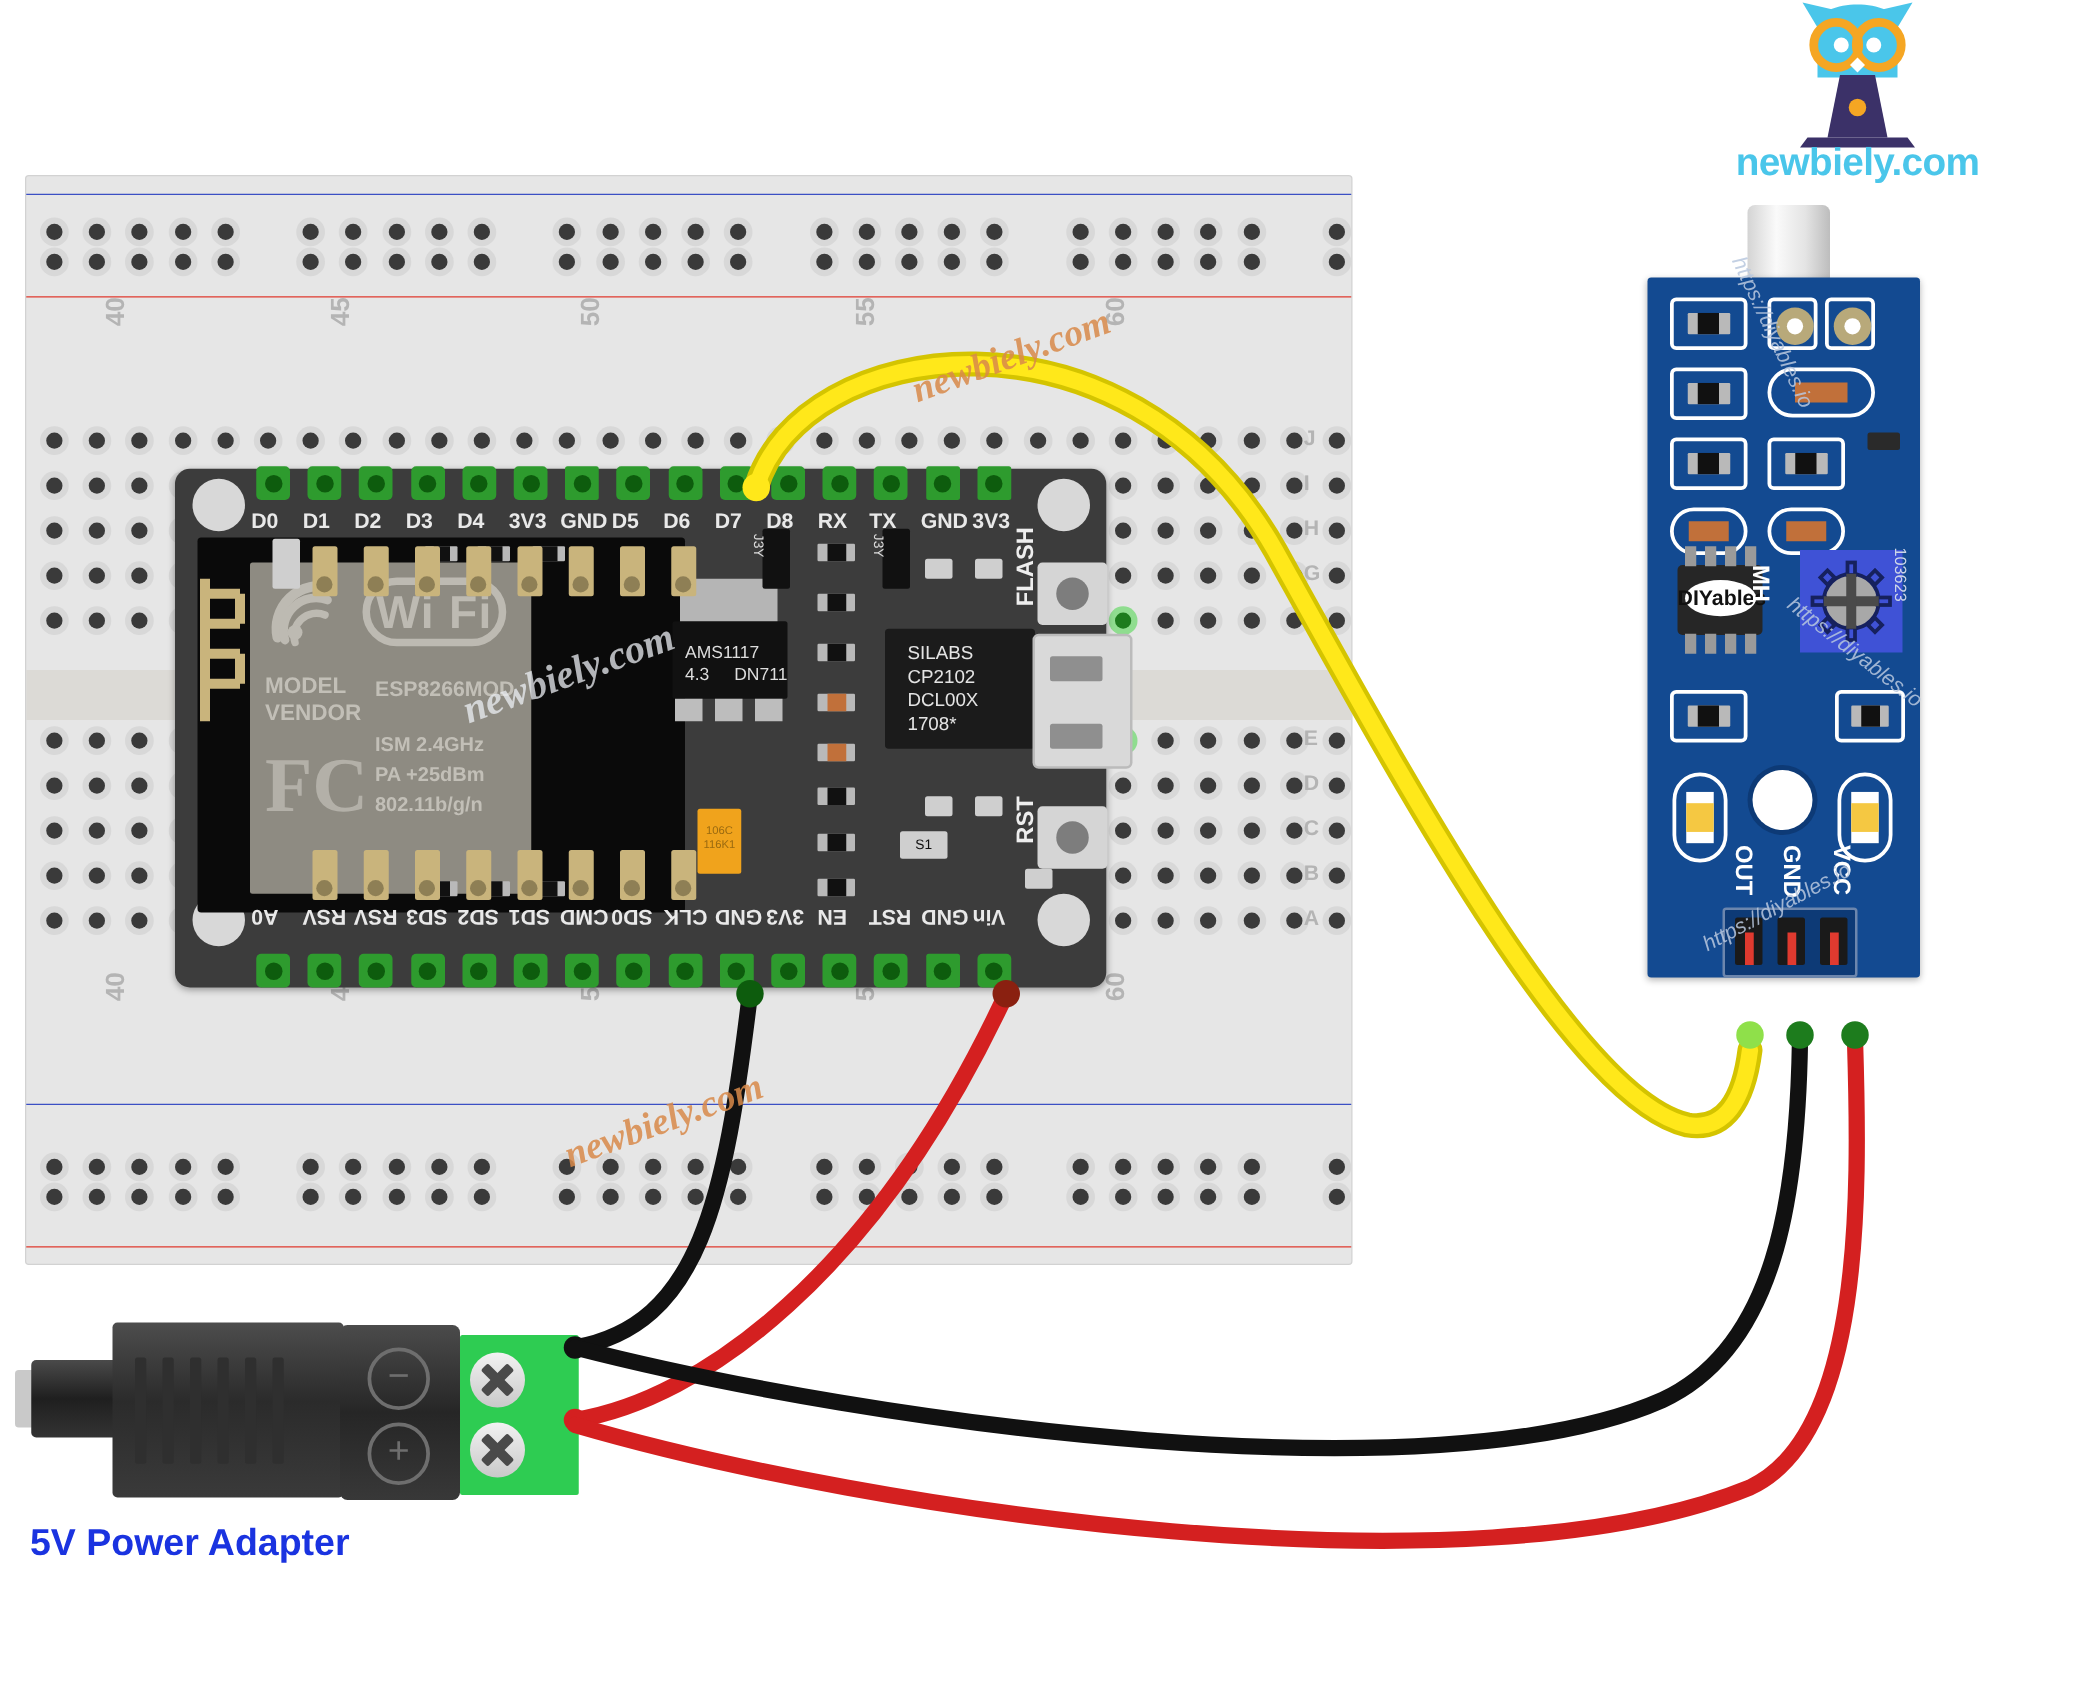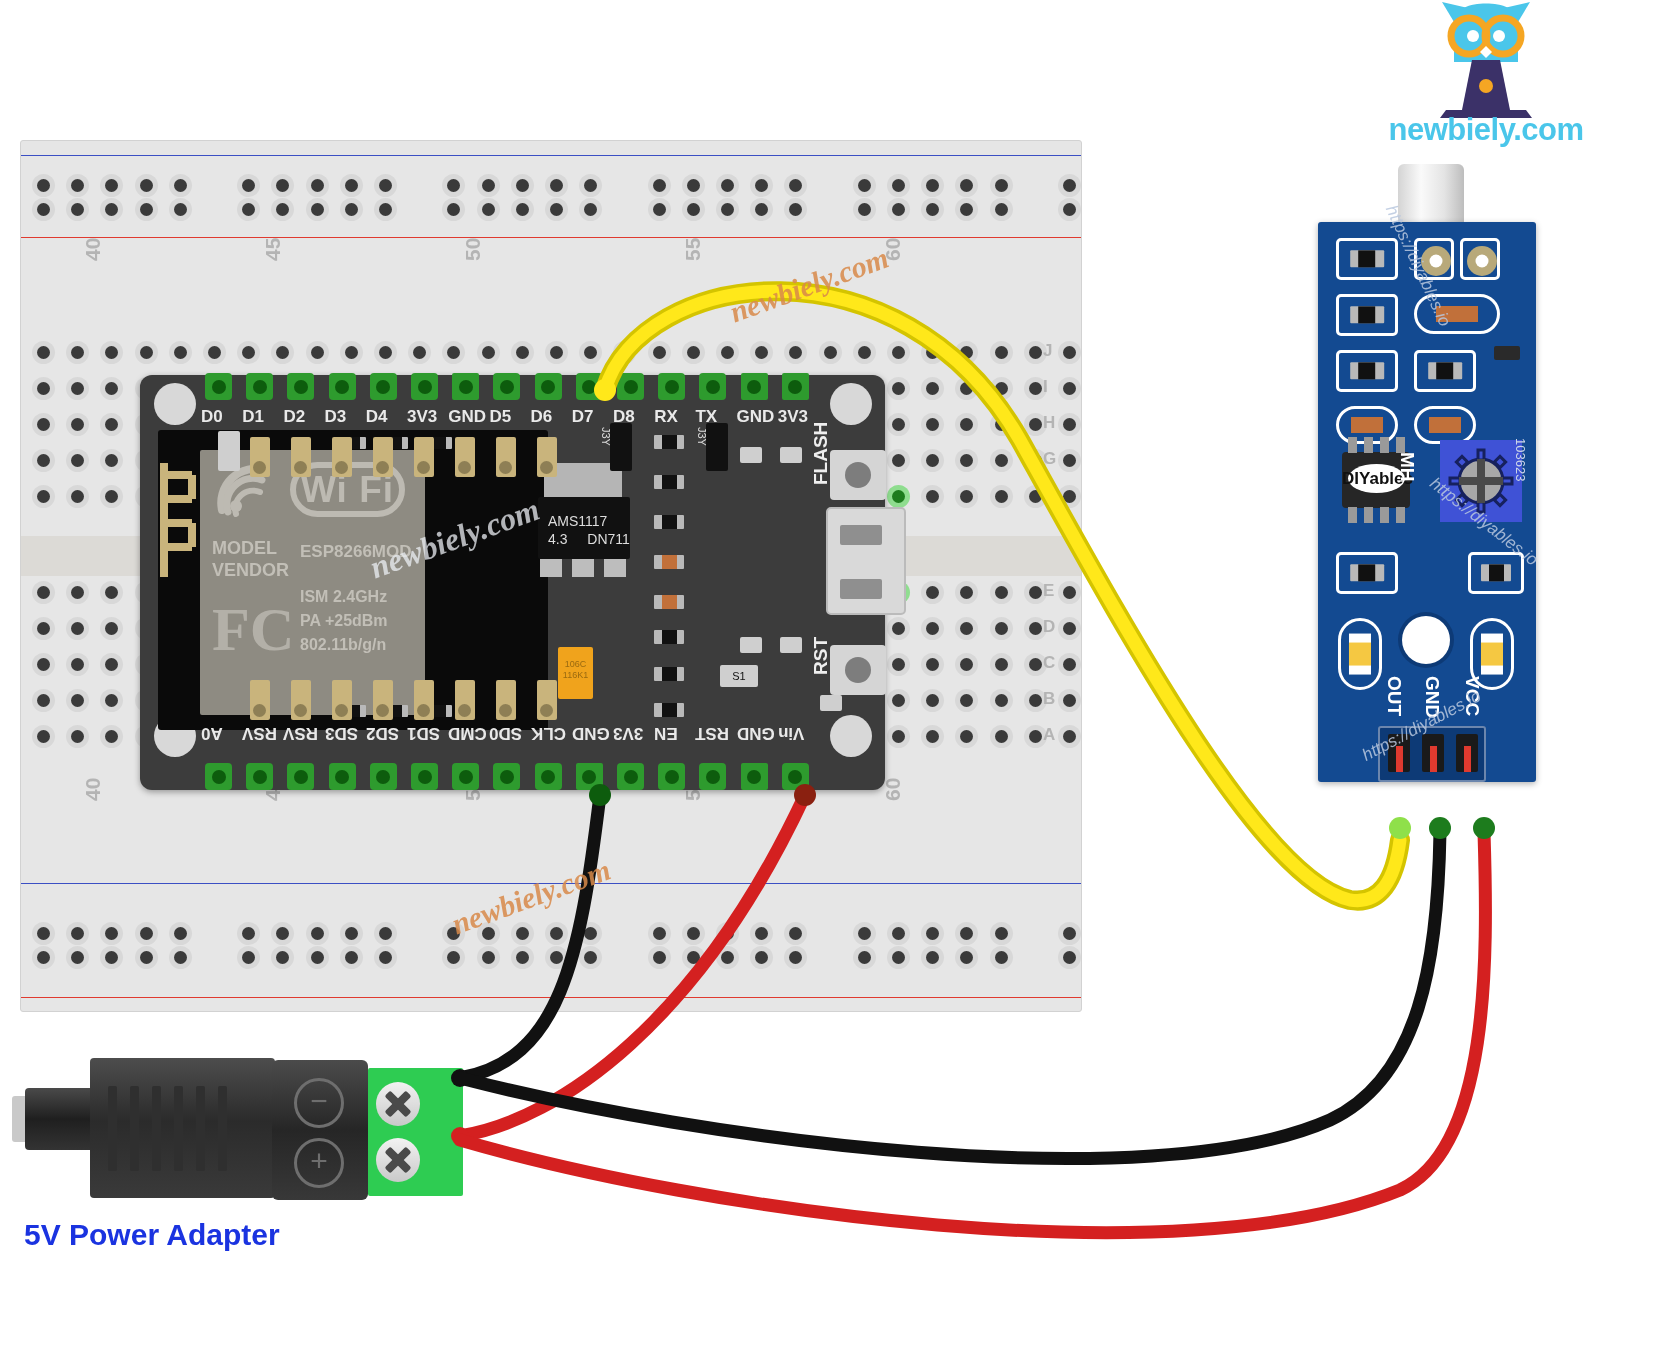--- a/index.html
+++ b/index.html
@@ -621,20 +621,26 @@
   <div style="position:absolute;left:404px;top:88px;width:78px;height:36px;background:#b5b5b5;border-radius:2px"></div>
   <div class="chipblk" style="left:398px;top:122px;width:92px;height:62px;padding:16px 0 0 10px;box-sizing:border-box">
     <div>AMS1117</div>
     <div style="margin-top:2px"><span>4.3</span>
       <span style="margin-left:16px">DN711</span></div>
   </div>
   <div style="position:absolute;left:400px;top:184px;width:22px;height:18px;background:#bdbdbd"></div>
   <div style="position:absolute;left:432px;top:184px;width:22px;height:18px;background:#bdbdbd"></div>
   <div style="position:absolute;left:464px;top:184px;width:22px;height:18px;background:#bdbdbd"></div>
 
+  <div class="silabs" style="left:568px;top:128px;width:120px;height:96px">
+    <div>SILABS</div>
+    <div>CP2102</div>
+    <div>DCL00X</div>
+    <div>1708*</div>
+  </div>
 
   <div class="usbport" style="left:686px;top:132px;width:80px;height:108px">
     <div style="position:absolute;left:12px;top:16px;width:42px;height:20px;background:#8f8f8f;border-radius:2px"></div>
     <div style="position:absolute;left:12px;top:70px;width:42px;height:20px;background:#8f8f8f;border-radius:2px"></div>
   </div>
 
   <div class="btn" style="left:690px;top:75px">
       <i></i>
     </div>
   <div class="btn" style="left:690px;top:270px">

